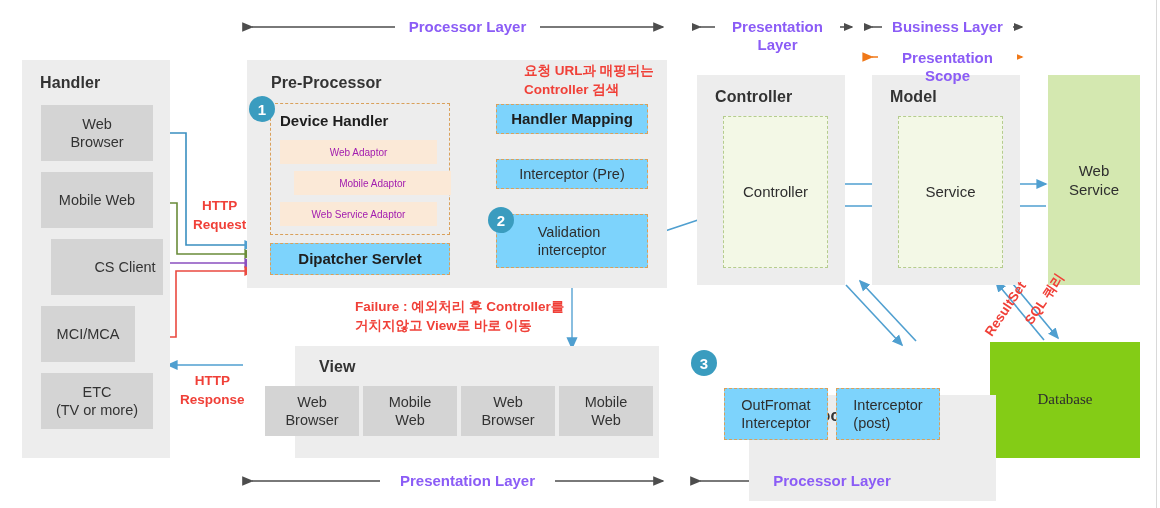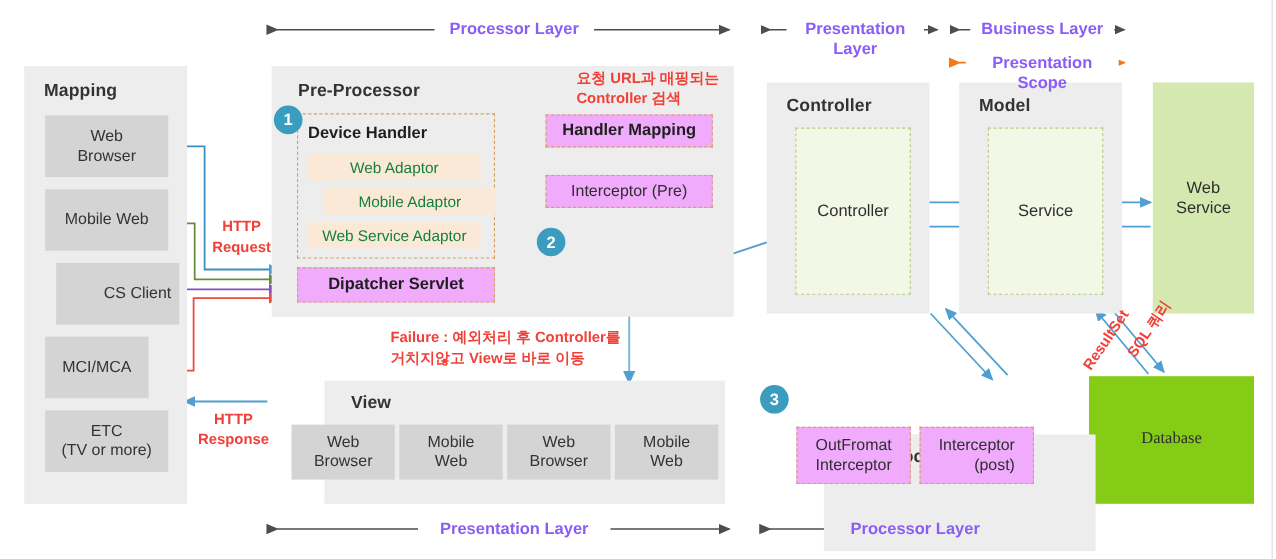--- a/index.html
+++ b/index.html
@@ -32,34 +32,34 @@
     background:#d4d4d4;
     color:#333333;
     font-size:14.5px;
     display:flex;align-items:center;justify-content:center;
     text-align:center;line-height:1.25;
   }
 
   
   .dbox{
     border:1.5px dashed #d9a05b;
-    background:#f0abfc;
+    background:#7dd3fc;
     color:#2e2e2e;
     font-size:14.5px;
     display:flex;align-items:center;justify-content:center;
-    text-align:right;line-height:1.25;
+    text-align:left;line-height:1.25;
   }
   .dbox-outline{
     border:1.5px dashed #d9a05b;
     background:transparent;
   }
   .adaptor{
     background:#fbe9d7;
-    color:#15803d;
-    font-size:14px;
+    color:#a21caf;
+    font-size:10px;
     display:flex;align-items:center;justify-content:center;
   }
   .bold-lbl{font-weight:700;font-size:15px;color:#1e1e1e;}
 
   
   .gbox{
     border:1.5px dashed #b5cc8e;
     background:#f3f8e6;
     color:#2e2e2e;
     font-size:15px;
@@ -189,21 +189,21 @@
     <path d="M1046,206 L1003,206" fill="none" stroke="#4f9fd0" stroke-width="1.6" marker-end="url(#mBlue)"></path>
 
     <path d="M846,285 L902,345" fill="none" stroke="#4f9fd0" stroke-width="1.6" marker-end="url(#mBlue)"></path>
     <path d="M902,345 L846,285" fill="none" stroke="#4f9fd0" stroke-width="1.6" marker-end="url(#mBlue)" transform="translate(14,-4)"></path>
 
     <path d="M1008,278 L1058,338" fill="none" stroke="#4f9fd0" stroke-width="1.6" marker-end="url(#mBlue)"></path>
     <path d="M1044,340 L996,282" fill="none" stroke="#4f9fd0" stroke-width="1.6" marker-end="url(#mBlue)"></path>
   </svg>
 
   <div class="abs panel" style="left:22px;top:60px;width:148px;height:398px;">
-    <div class="panel-title" style="left:18px;top:14px;">Mapping</div>
+    <div class="panel-title" style="left:18px;top:14px;">Handler</div>
   </div>
   <div class="abs chip" style="left:41px;top:105px;width:112px;height:56px;white-space:pre-line;">Web
 Browser</div>
   <div class="abs chip" style="left:41px;top:172px;width:112px;height:56px;white-space:pre-line;">Mobile Web</div>
   <div class="abs chip" style="left:51px;top:239px;width:112px;height:56px;white-space:pre-line;padding-left:36px;">CS Client</div>
   <div class="abs chip" style="left:41px;top:306px;width:94px;height:56px;white-space:pre-line;">MCI/MCA</div>
   <div class="abs chip" style="left:41px;top:373px;width:112px;height:56px;white-space:pre-line;">ETC
 (TV or more)</div>
 
   <div class="abs panel" style="left:247px;top:60px;width:420px;height:228px;">
@@ -221,20 +221,22 @@
   <div class="abs dbox" style="left:270px;top:243px;width:180px;height:32px;">
     <span class="bold-lbl">Dipatcher Servlet</span>
   </div>
 
   <div class="abs dbox" style="left:496px;top:104px;width:152px;height:30px;">
     <span class="bold-lbl">Handler Mapping</span>
   </div>
   <div class="abs dbox" style="left:496px;top:159px;width:152px;height:30px;">Interceptor (Pre)</div>
 
   <div class="abs badge" style="left:488px;top:207px;">2</div>
+  <div class="abs dbox" style="left:496px;top:214px;width:152px;height:54px;white-space:pre-line;">Validation
+interceptor</div>
 
   <div class="ann ann-red" style="left:524px;top:62px;">요청 URL과 매핑되는
 Controller 검색</div>
   <div class="ann ann-red" style="left:355px;top:298px;">Failure : 예외처리 후 Controller를
 거치지않고 View로 바로 이동</div>
   <div class="ann ann-red" style="left:193px;top:197px;text-align:center;">HTTP
 Request</div>
   <div class="ann ann-red" style="left:180px;top:372px;text-align:center;">HTTP
 Response</div>
 

